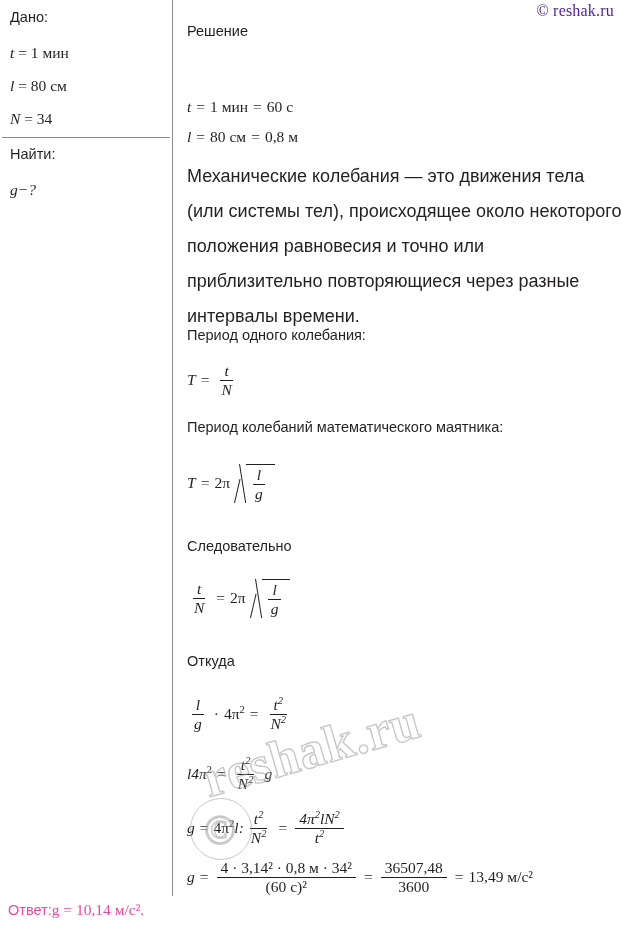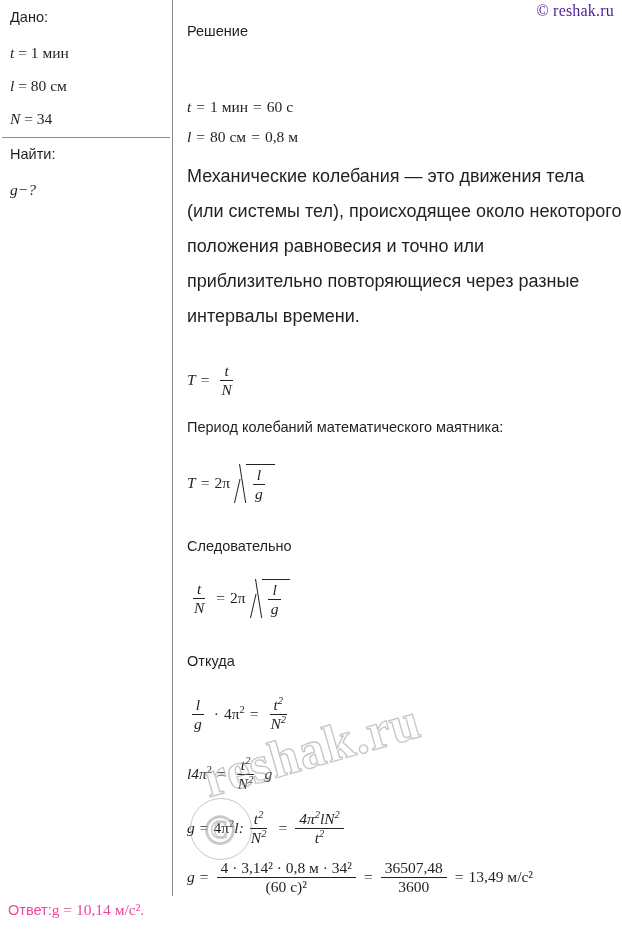--- a/index.html
+++ b/index.html
@@ -258,20 +258,21 @@
   <div class="eqrow" style="left:15px; top:114px;">
     <i>l</i>
     <span class="op">=</span>
     <span>80 см</span>
     <span class="op">=</span>
     <span>0,8 м</span>
   </div>
 
   <div class="para" style="top:145px;">Механические колебания — это движения тела (или системы тел), происходящее около некоторого положения равновесия и точно или приблизительно повторяющиеся через разные интервалы времени.</div>
 
+  <div class="rtext" style="top:314px;">Период одного колебания:</div>
 
   <div class="eqrow" style="left:15px; top:348px;">
     <i>T</i>
     <span class="op">=</span>
     <span class="frac">
       <span class="num">t</span>
       <span class="den">N</span>
     </span>
   </div>
 

